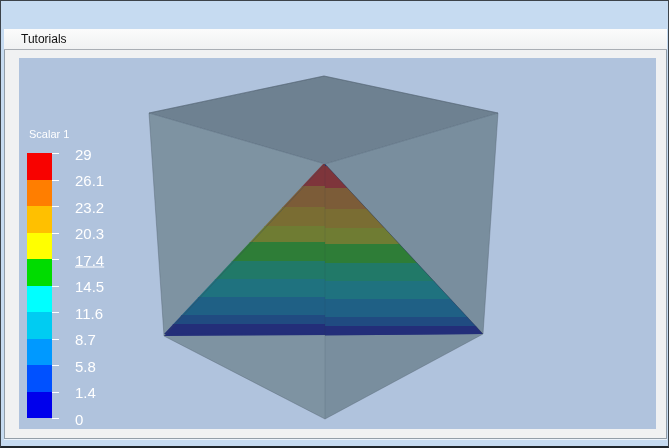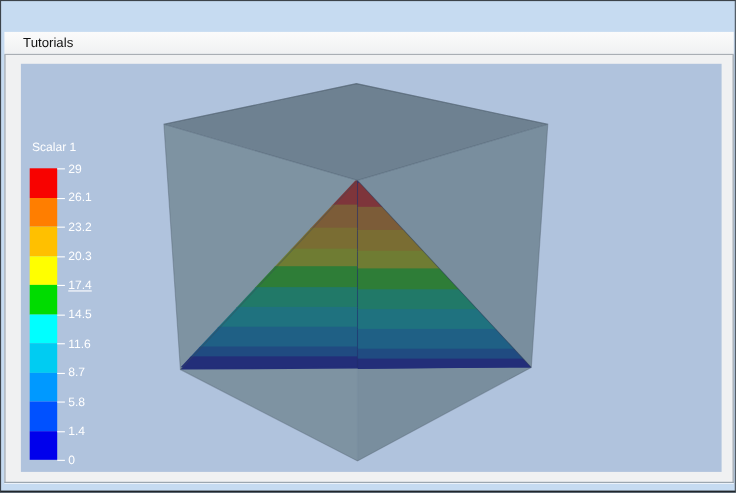--- a/index.html
+++ b/index.html
@@ -40,21 +40,21 @@
     box-sizing:border-box;border:1px solid #939ea8;border-top:none;
     box-shadow:0 1px 0 rgba(255,255,255,.65);}
   .viewport{position:absolute;left:14px;top:8px;width:637px;height:371px;background:#b0c3dd;overflow:hidden;}
 
   
   .legend{position:absolute;left:0;top:0;color:#fff;}
   .legend-title{position:absolute;left:10px;top:70px;font-size:11px;white-space:nowrap;}
   .legend-col{position:absolute;left:8px;top:95px;width:25px;}
   .legend-block{width:25px;height:26.5px;}
   .legend-tick-line{position:absolute;left:33px;width:7px;height:1px;background:#fff;}
-  .legend-tick-label{position:absolute;left:43px;transform:translateY(-50%);font-size:11px;white-space:nowrap;}
+  .legend-tick-label{position:absolute;left:56px;transform:translateY(-50%);font-size:15px;white-space:nowrap;}
 </style>
 </head>
 <body>
 
 <div id="stage">
   <div class="window">
 
 
     <div class="menubar">
       <div class="menu-item">Tutorials</div>

